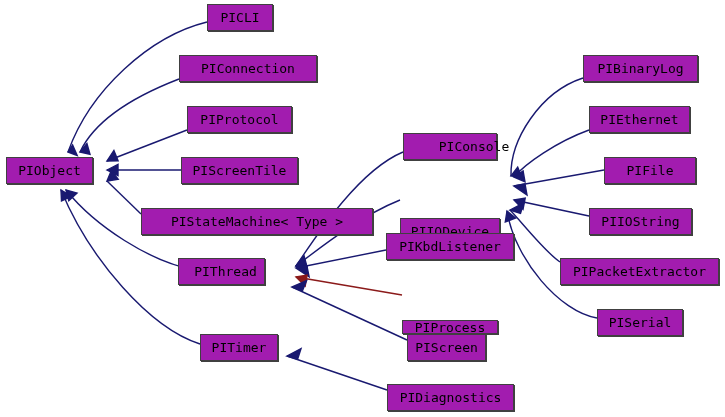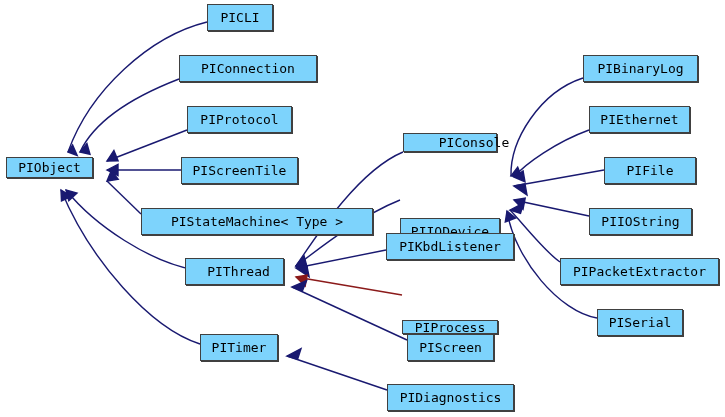--- a/index.html
+++ b/index.html
@@ -27,21 +27,21 @@
   #node-layer {
     position: absolute;
     left: 0;
     top: 0;
     width: 725px;
     height: 417px;
   }
   .node {
     position: absolute;
     box-sizing: border-box;
-    background: #7dd3fc;
+    background: #a21caf;
     border: 1px solid #404040;
     box-shadow: 1px 1px 0 0 #404040;
     display: flex;
     align-items: center;
     justify-content: center;
     color: #000000;
     font-size: 13px;
     line-height: 1;
     letter-spacing: 0px;
     white-space: nowrap;
@@ -147,45 +147,45 @@
 
     <g>
       <path d="M 597 318 C 560 312, 515 260, 507 211" fill="none" stroke="#191970" stroke-width="1.4"></path>
       <path d="M 507 211 l 8.6 7 l -10.3 4 z" fill="#191970" stroke="#191970" stroke-width="1.4" stroke-linejoin="miter"></path>
     </g>
 
   </svg>
 
   <div id="node-layer">
 
-    <div class="node" style="left:6px;  top:157px; width:87px;  height:21px;">PIObject</div>
+    <div class="node" style="left:6px;  top:157px; width:87px;  height:27px;">PIObject</div>
 
     <div class="node" style="left:207px; top:4px;   width:66px;  height:27px;">PICLI</div>
 
     <div class="node" style="left:179px; top:55px;  width:138px; height:27px;">PIConnection</div>
 
     <div class="node" style="left:187px; top:106px; width:105px; height:27px;">PIProtocol</div>
 
     <div class="node" style="left:181px; top:157px; width:117px; height:27px;">PIScreenTile</div>
 
     <div class="node" style="left:141px; top:208px; width:232px; height:27px;">PIStateMachine&lt; Type &gt;</div>
 
-    <div class="node" style="left:185px; top:258px; width:99px;  height:27px;padding-left:8px;">PIThread</div>
+    <div class="node" style="left:178px; top:258px; width:87px;  height:27px;padding-left:8px;">PIThread</div>
 
     <div class="node" style="left:200px; top:334px; width:78px;  height:27px;">PITimer</div>
 
-    <div class="node" style="left:403px; top:133px; width:94px;  height:19px;padding-left:48px;">PIConsole</div>
+    <div class="node" style="left:403px; top:133px; width:94px;  height:27px;padding-left:48px;">PIConsole</div>
 
     <div class="node" style="left:400px; top:181px; width:100px; height:27px;margin-top:37px;">PIIODevice</div>
 
     <div class="node" style="left:386px; top:233px; width:128px; height:27px;">PIKbdListener</div>
 
     <div class="node" style="left:402px; top:284px; width:96px;  height:14px;margin-top:36px;">PIProcess</div>
 
-    <div class="node" style="left:407px; top:334px; width:87px;  height:27px;">PIScreen</div>
+    <div class="node" style="left:407px; top:334px; width:79px;  height:27px;">PIScreen</div>
 
     <div class="node" style="left:387px; top:384px; width:127px; height:27px;">PIDiagnostics</div>
 
     <div class="node" style="left:583px; top:55px;  width:115px; height:27px;">PIBinaryLog</div>
 
     <div class="node" style="left:589px; top:106px; width:101px; height:27px;">PIEthernet</div>
 
     <div class="node" style="left:604px; top:157px; width:92px;  height:27px;">PIFile</div>
 
     <div class="node" style="left:589px; top:208px; width:103px; height:27px;">PIIOString</div>

